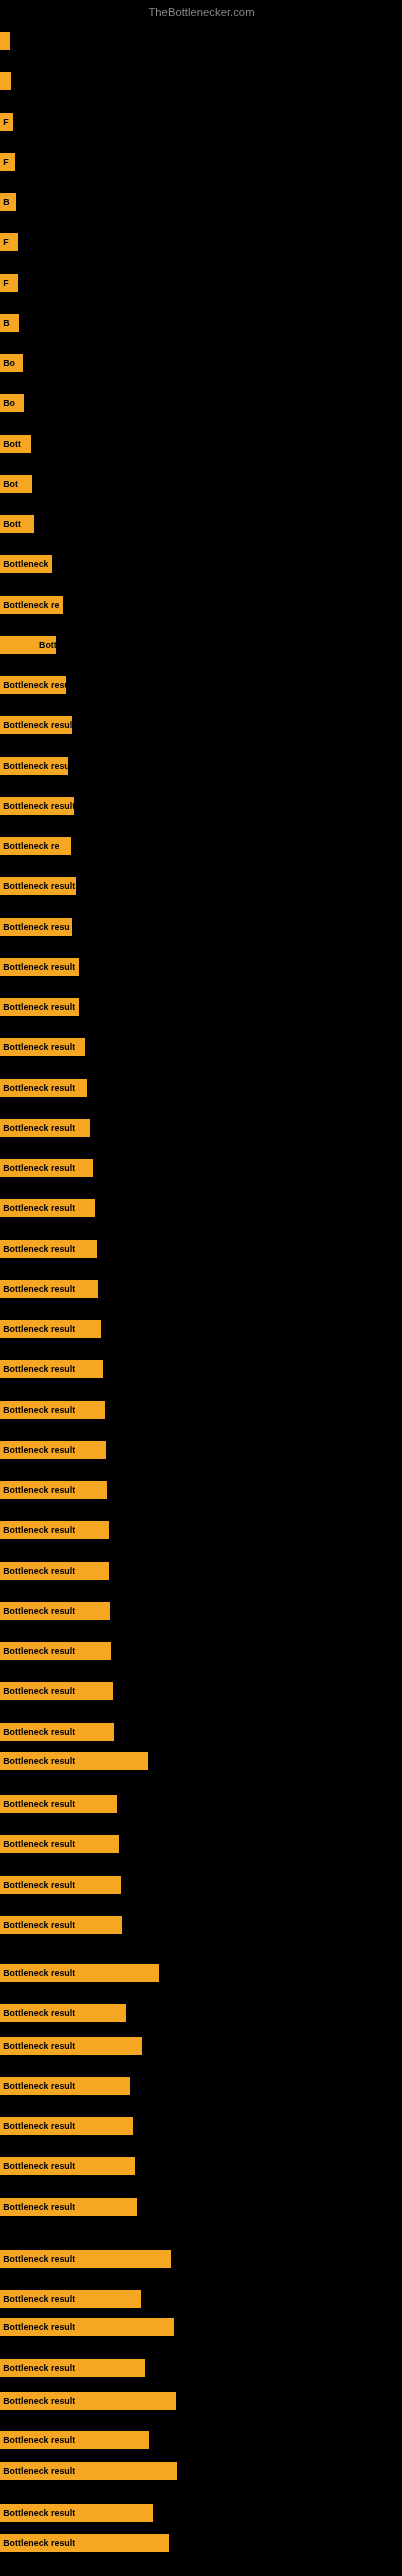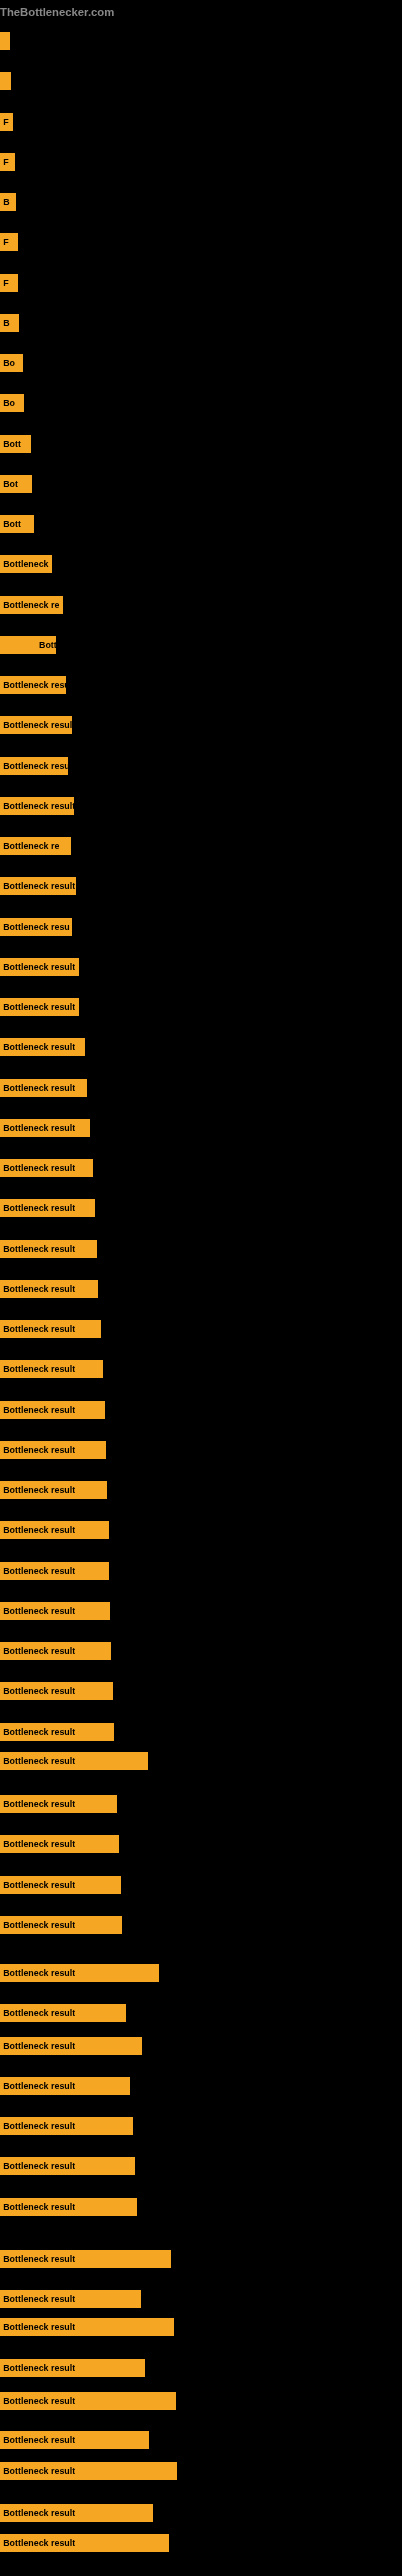--- a/index.html
+++ b/index.html
@@ -15,24 +15,24 @@
       font-family: Arial, sans-serif;
       position: relative;
       overflow-x: hidden;
     }
 
     .site-title {
       position: absolute;
       top: 6.4px;
       left: 0;
       right: 0;
-      text-align: left;
+      text-align: center;
       color: #888888;
       font-size: 11.3px;
-      font-weight: bold;
+      font-weight: normal;
     }
 
     .bar-container {
       position: absolute;
       left: 0;
       display: flex;
       align-items: center;
     }
 
     .bar {

